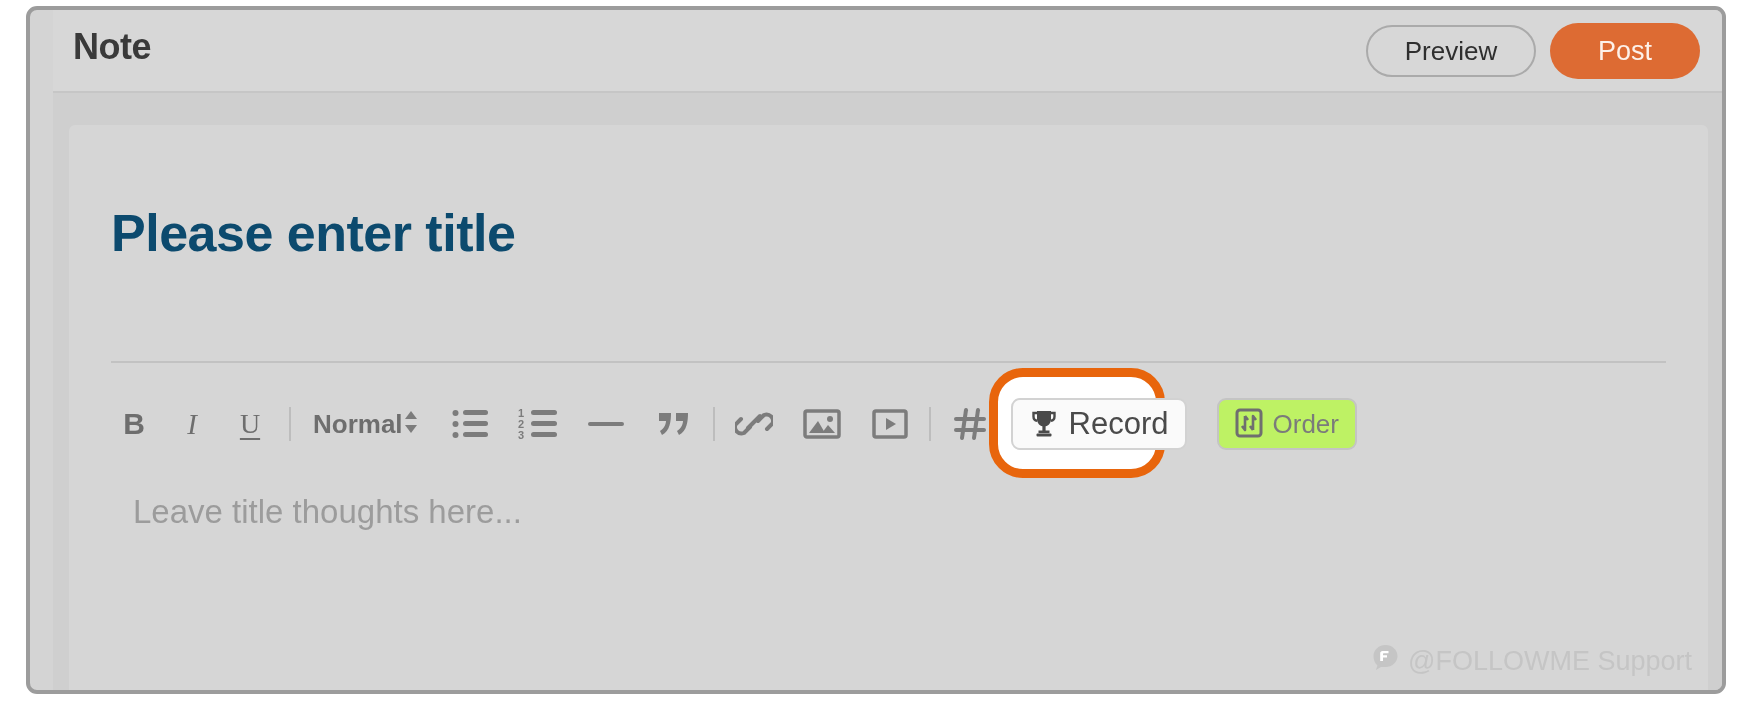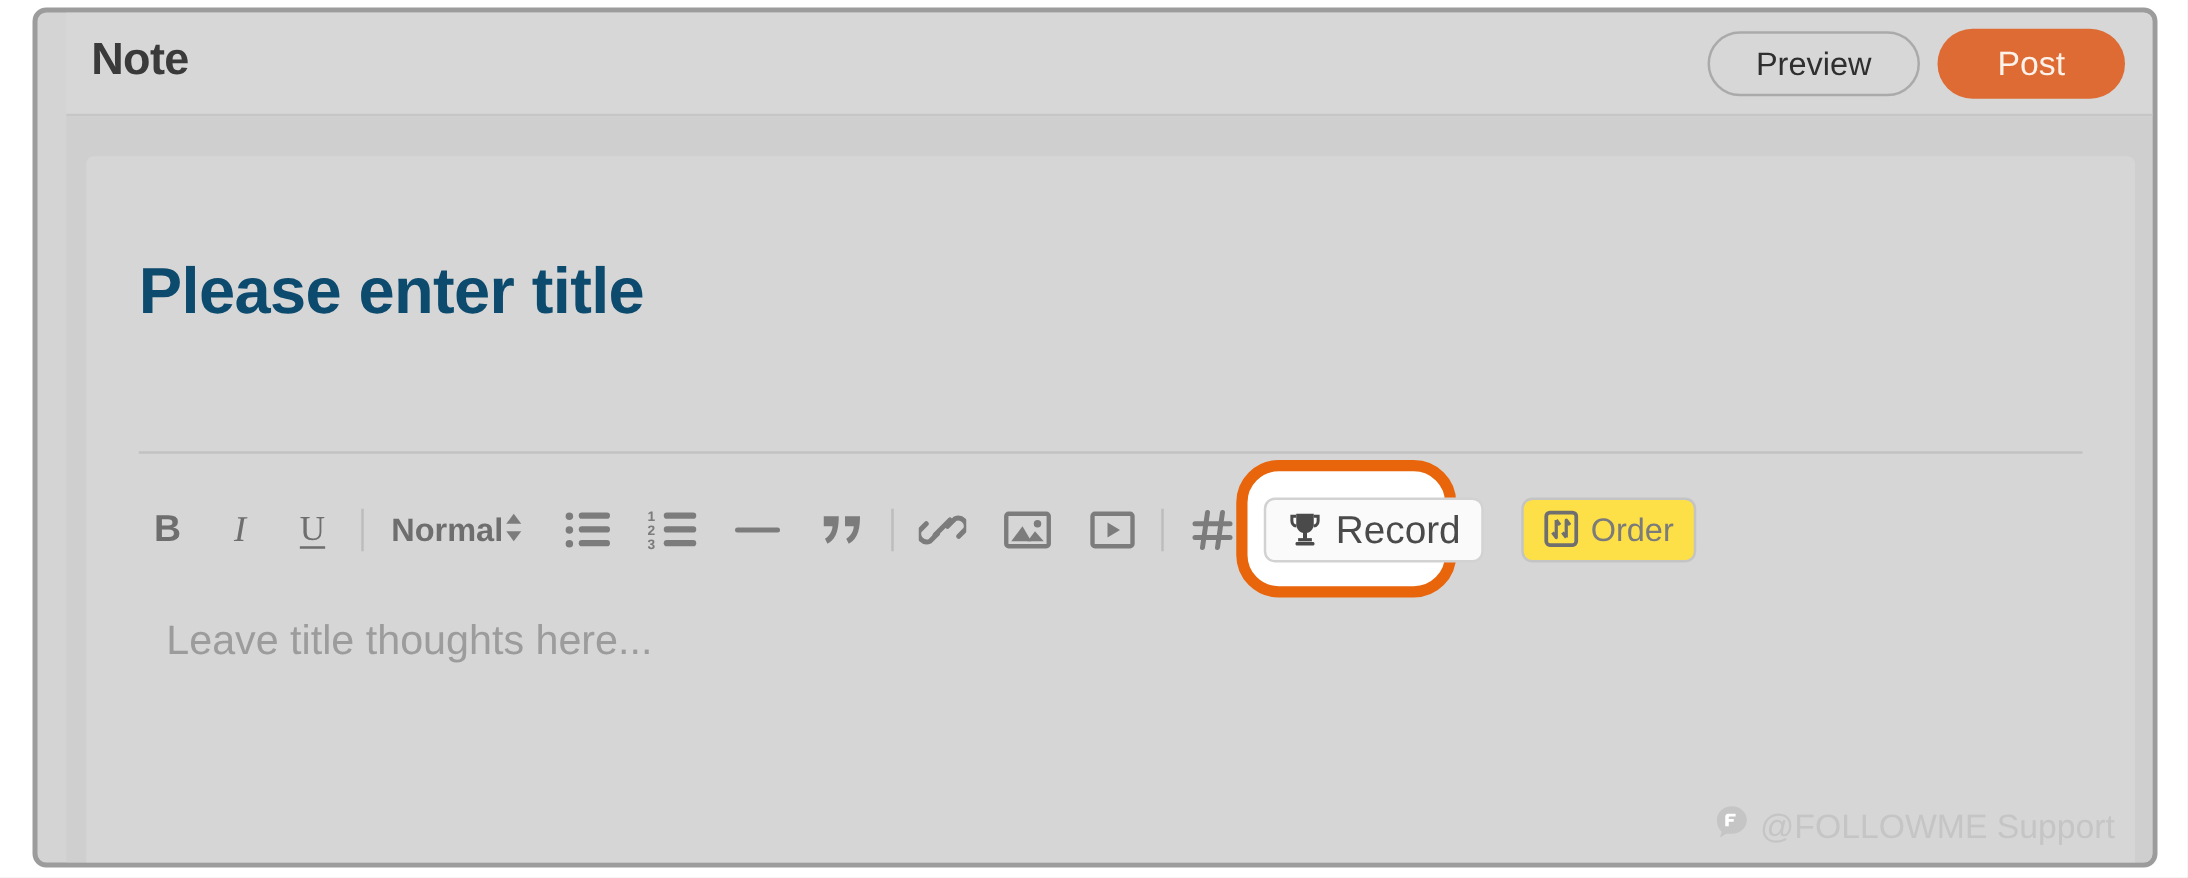--- a/index.html
+++ b/index.html
@@ -222,21 +222,21 @@
   }
 
   .btn-order {
     display: flex;
     align-items: center;
     gap: 10px;
     height: 52px;
     padding: 0 16px;
     border: 2px solid #c4c4c4;
     border-radius: 9px;
-    background: #fde047;
+    background: #bef264;
     cursor: pointer;
     margin-left: 22px;
   }
   .btn-order .lbl {
     font-size: 26px;
     color: #7b7b7b;
   }
 
   
   .content-placeholder {

